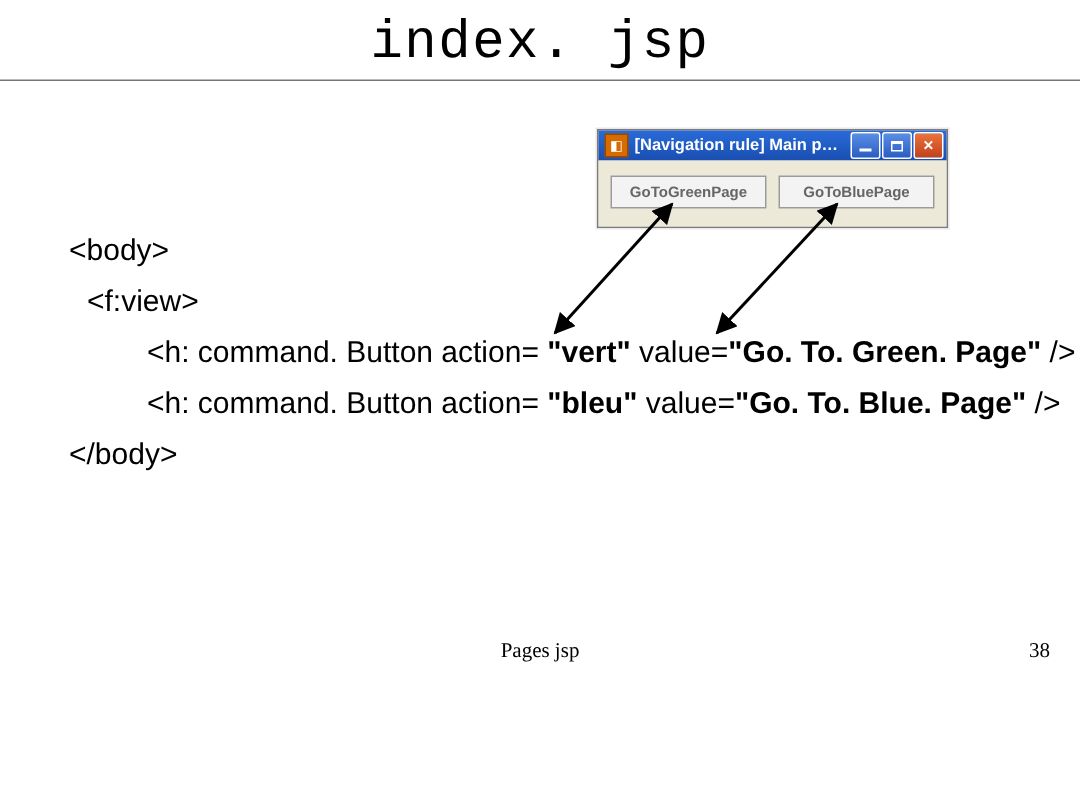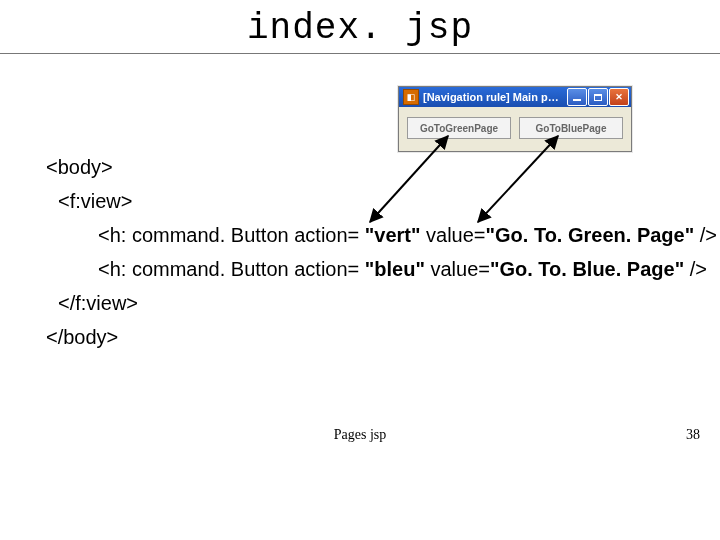--- a/index.html
+++ b/index.html
@@ -210,19 +210,18 @@
 
   <div class="code">
     <div>&lt;body&gt;</div>
     <div class="i1">&lt;f:view&gt;</div>
     <div class="i3">
       <span>&lt;h: command. Button action= </span><b>"vert"</b><span> value=</span><b>"Go. To. Green. Page"</b><span> /&gt;</span>
     </div>
     <div class="i3">
       <span>&lt;h: command. Button action= </span><b>"bleu"</b><span> value=</span><b>"Go. To. Blue. Page"</b><span> /&gt;</span>
     </div>
-    <div class="i1">&lt;/f:view&gt;</div>
     <div>&lt;/body&gt;</div>
   </div>
 
   <div class="footer-label">Pages jsp</div>
   <div class="page-number">38</div>
 </div>
 
 </body></html>

